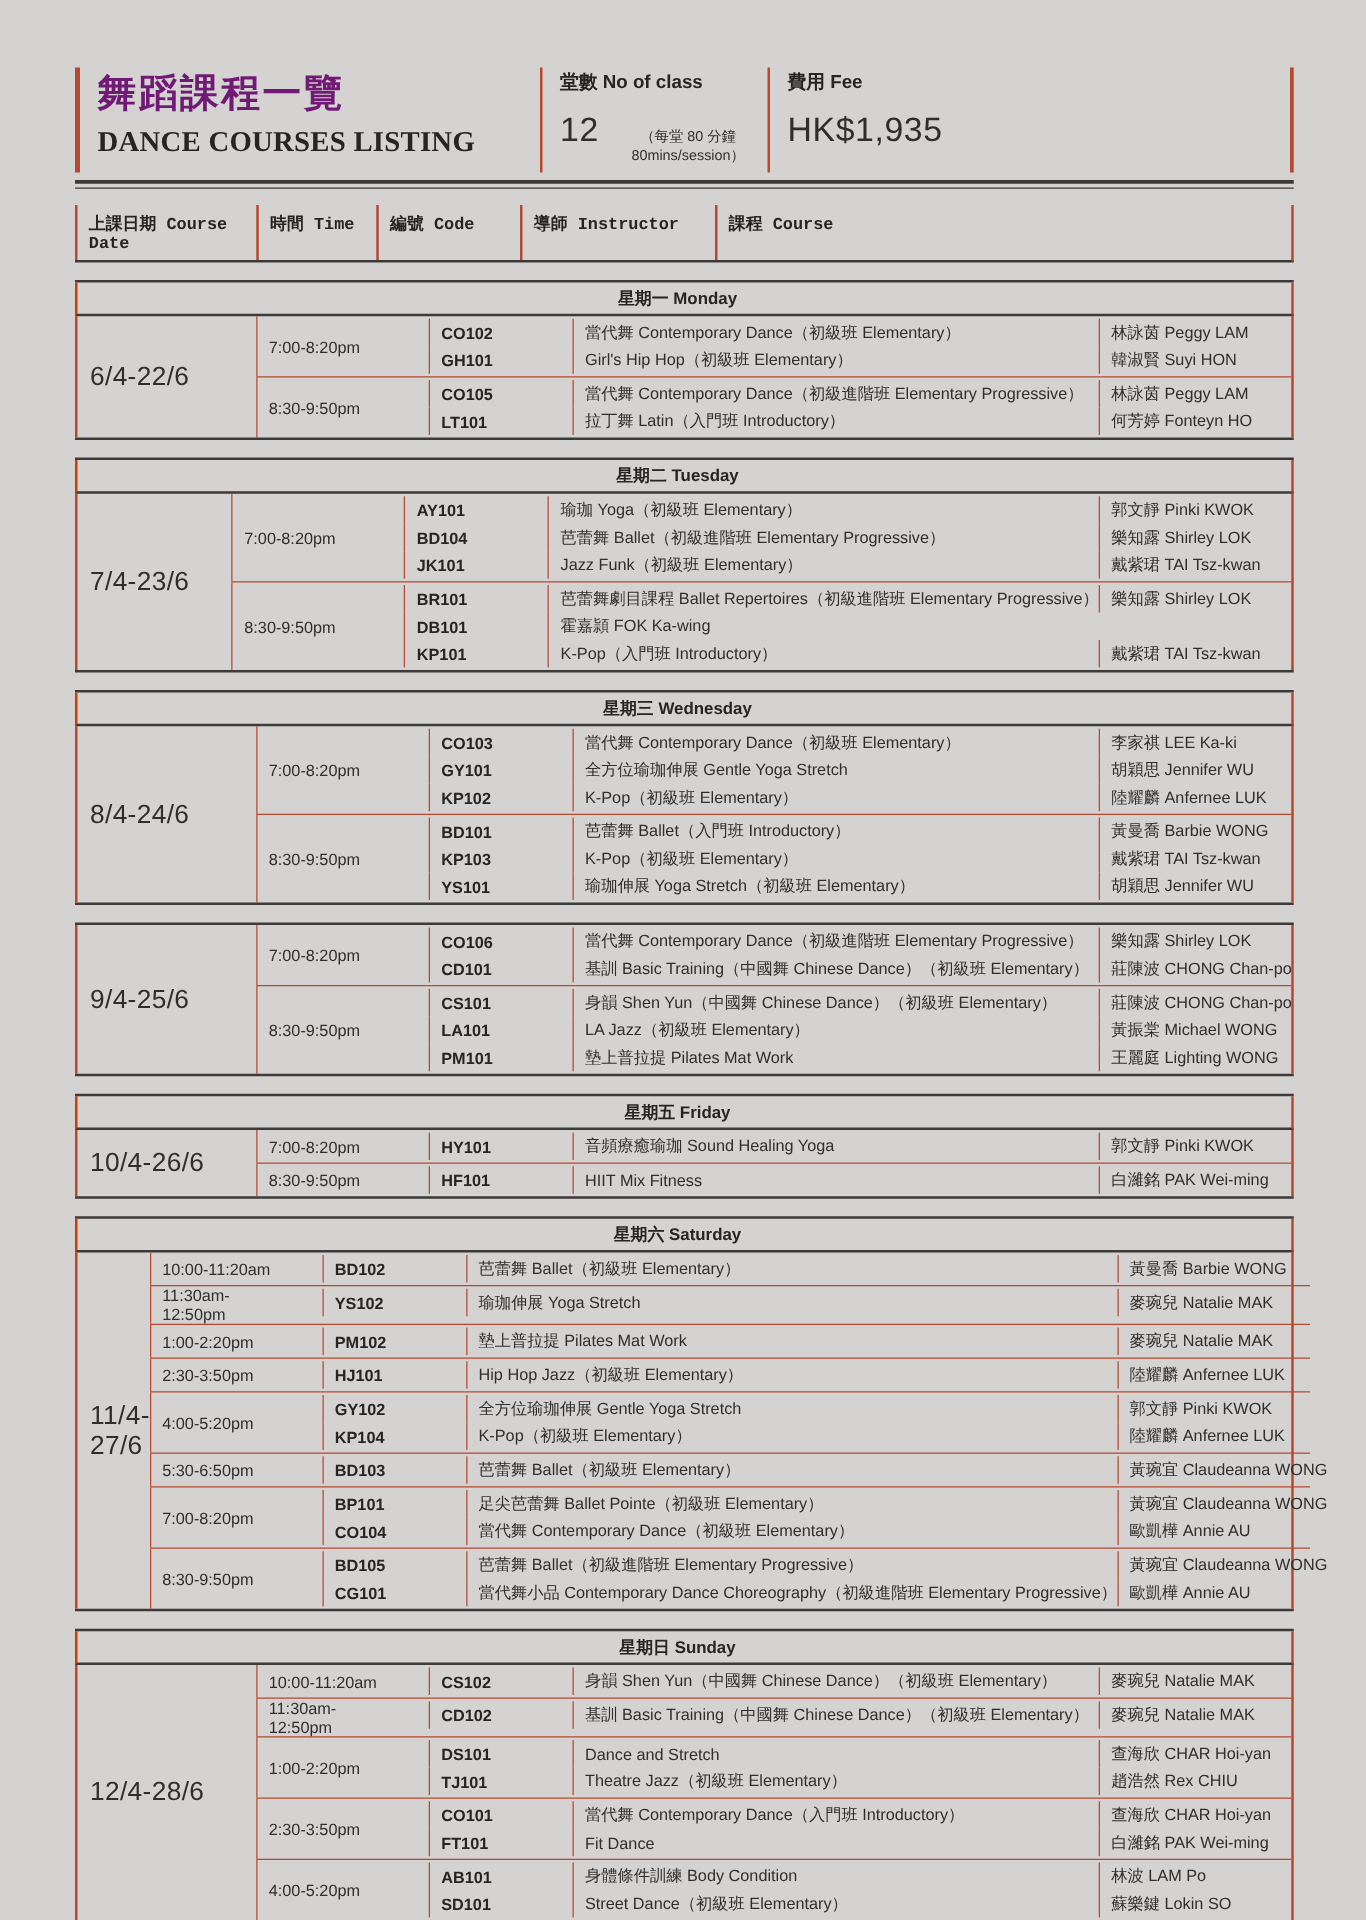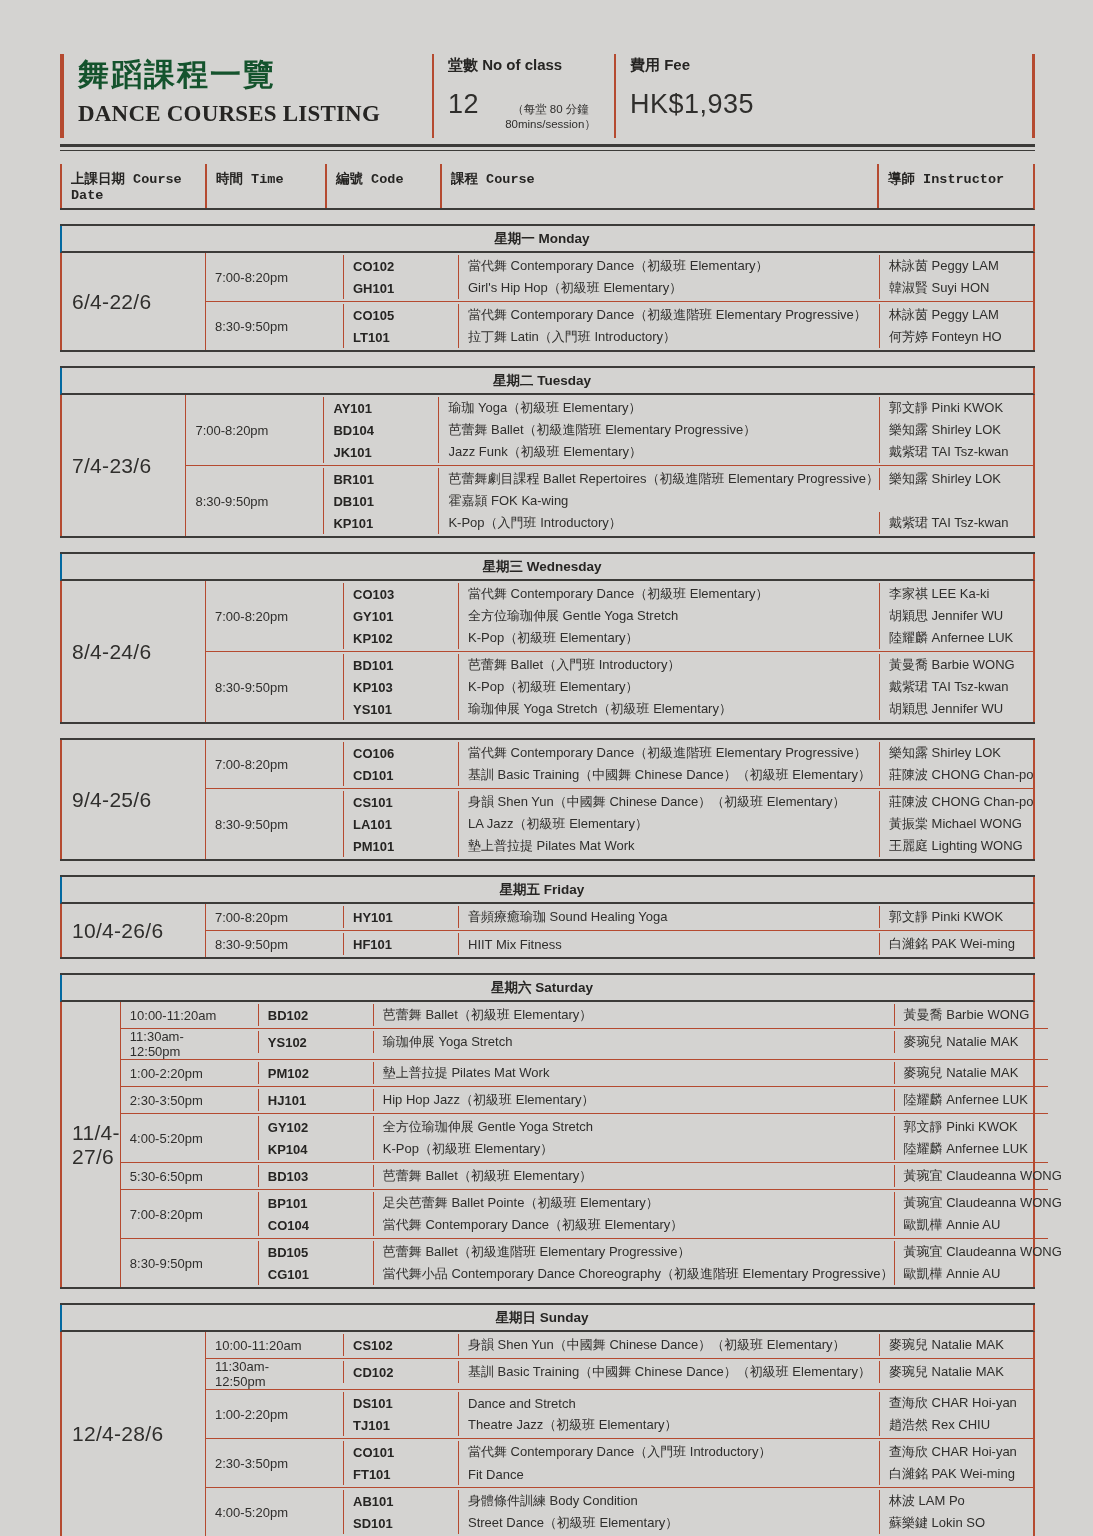--- a/index.html
+++ b/index.html
@@ -10,46 +10,46 @@
     color:#2f2e2c;
     -webkit-font-smoothing:antialiased;
   }
   .page{padding:54px 58px 0 60px;}
 
   
   .top{display:flex;align-items:stretch;}
   .title-block{
     width:372px;border-left:4px solid #b54a30;padding:2px 0 6px 14px;box-sizing:border-box;
   }
-  .title-zh{font-size:31px;font-weight:bold;letter-spacing:2px;line-height:1.25;color:#14532d;}
+  .title-zh{font-size:31px;font-weight:bold;letter-spacing:2px;line-height:1.25;color:#701a75;}
   .title-en{font-size:23px;font-weight:bold;letter-spacing:0.2px;color:#262523;margin-top:6px;font-family:Liberation Serif, serif;}
   .info-block{border-left:2px solid #b54a30;padding:2px 0 6px 14px;box-sizing:border-box;}
   .info-classes{width:182px;}
   .info-fee{flex:1;border-right:3px solid #b54a30;}
   .info-label{font-size:15px;font-weight:bold;color:#262523;}
   .info-value-row{margin-top:14px;display:flex;align-items:baseline;gap:8px;text-align:center;}
   .info-value{font-size:27px;color:#2f2e2c;letter-spacing:0.5px;}
   .info-note{font-size:11.5px;color:#2f2e2c;}
 
   .dbl-rule{margin-top:6px;border-top:3px solid #3c3b39;border-bottom:1.5px solid #3c3b39;height:3px;}
 
   
   .col-head{display:flex;margin-top:13px;border-bottom:2px solid #3c3b39;border-right:2px solid #b54a30;font-family:Liberation Mono, monospace;}
   .col-head .cell{
     box-sizing:border-box;border-left:2px solid #b54a30;
     padding:6px 4px 5px 9px;font-size:13.5px;font-weight:bold;color:#262523;
   }
-  .w-date{width:145px;} .w-time{width:120px;} .w-code{width:115px;} .w-course{flex:1;} .w-instr{width:156px;}
+  .w-date{width:145px;} .w-time{width:96px;} .w-code{width:115px;} .w-course{flex:1;} .w-instr{width:156px;}
 
   
   .section{margin-top:14px;border-top:2px solid #3c3b39;border-bottom:2px solid #3c3b39;}
   .day-header{
     text-align:center;font-size:13.5px;font-weight:bold;color:#262523;
     padding:4px 11px 3px 0;border-bottom:2px solid #3c3b39;
-    border-left:2px solid #0369a1;border-right:2px solid #b54a30;box-sizing:border-box;
+    border-left:2px solid #c2410c;border-right:2px solid #b54a30;box-sizing:border-box;
   }
   .section-body{display:flex;border-left:2px solid #b54a30;border-right:2px solid #b54a30;box-sizing:border-box;}
   .date-cell{
     width:143px;box-sizing:border-box;display:flex;align-items:center;
     padding-left:10px;font-size:21px;letter-spacing:0.3px;color:#2f2e2c;
   }
   .slots{flex:1;display:flex;flex-direction:column;}
   .slot{display:flex;}
   .slot + .slot{border-top:1.5px solid #b54a30;}
   .time-cell{
@@ -87,22 +87,22 @@
       </div>
     </div>
   </div>
 
   <div class="dbl-rule"></div>
 
   <div class="col-head">
     <div class="cell w-date">上課日期 Course Date</div>
     <div class="cell w-time">時間 Time</div>
     <div class="cell w-code">編號 Code</div>
+    <div class="cell w-instr">導師 Instructor</div>
     <div class="cell w-course">課程 Course</div>
-    <div class="cell w-instr">導師 Instructor</div>
   </div>
 
   <div id="sections">
       <div class="section">
         <div class="day-header">星期一 Monday</div>
         <div class="section-body">
           <div class="date-cell">6/4-22/6</div>
           <div class="slots">
             <div class="slot">
               <div class="time-cell">7:00-8:20pm</div>

